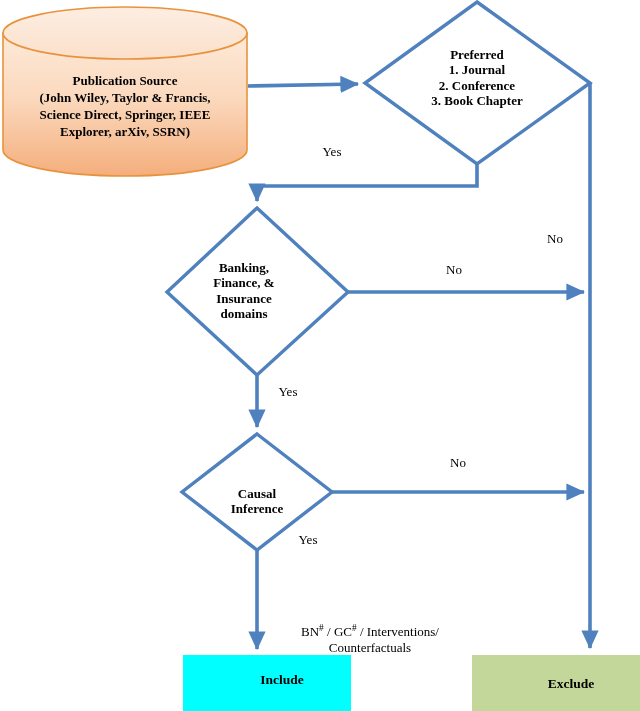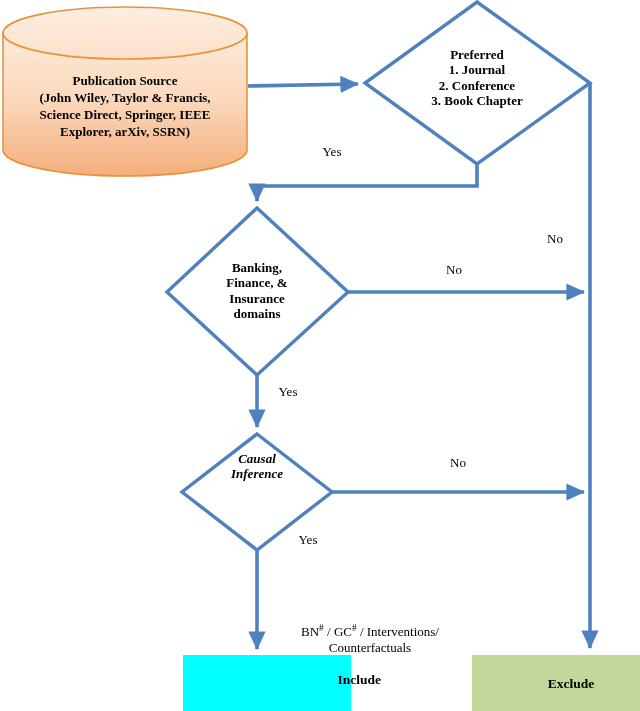--- a/index.html
+++ b/index.html
@@ -109,29 +109,29 @@
 <div class="node-label db-label" style="left:3px; top:72px; width:244px;">Publication Source
 (John Wiley, Taylor &amp; Francis,
 Science Direct, Springer, IEEE
 Explorer, arXiv, SSRN)</div>
 
 <div class="node-label diamond-label" style="left:387px; top:47px; width:180px;">Preferred
 1. Journal
 2. Conference
 3. Book Chapter</div>
 
-<div class="node-label diamond-label" style="left:197px; top:260px; width:120px;">Banking,
+<div class="node-label diamond-label" style="left:184px; top:260px; width:120px;">Banking,
 Finance, &amp;
 Insurance
 domains</div>
 
-<div class="node-label diamond-label" style="left:207px; top:451px; width:100px;font-style:italic;">Causal
+<div class="node-label diamond-label" style="left:207px; top:486px; width:100px;">Causal
 Inference</div>
 
-<div class="node-label terminal-label" style="left:183px; top:672px; width:198px;text-align:right;">Include</div>
+<div class="node-label terminal-label" style="left:183px; top:672px; width:198px;">Include</div>
 
 <div class="node-label terminal-label" style="left:487px; top:676px; width:168px;">Exclude</div>
 
 <div class="edge-label" style="left:308px; top:144px; width:48px;">Yes</div>
 
 <div class="edge-label" style="left:533px; top:231px; width:44px;">No</div>
 
 <div class="edge-label" style="left:432px; top:262px; width:44px;">No</div>
 
 <div class="edge-label" style="left:266px; top:384px; width:44px;">Yes</div>

